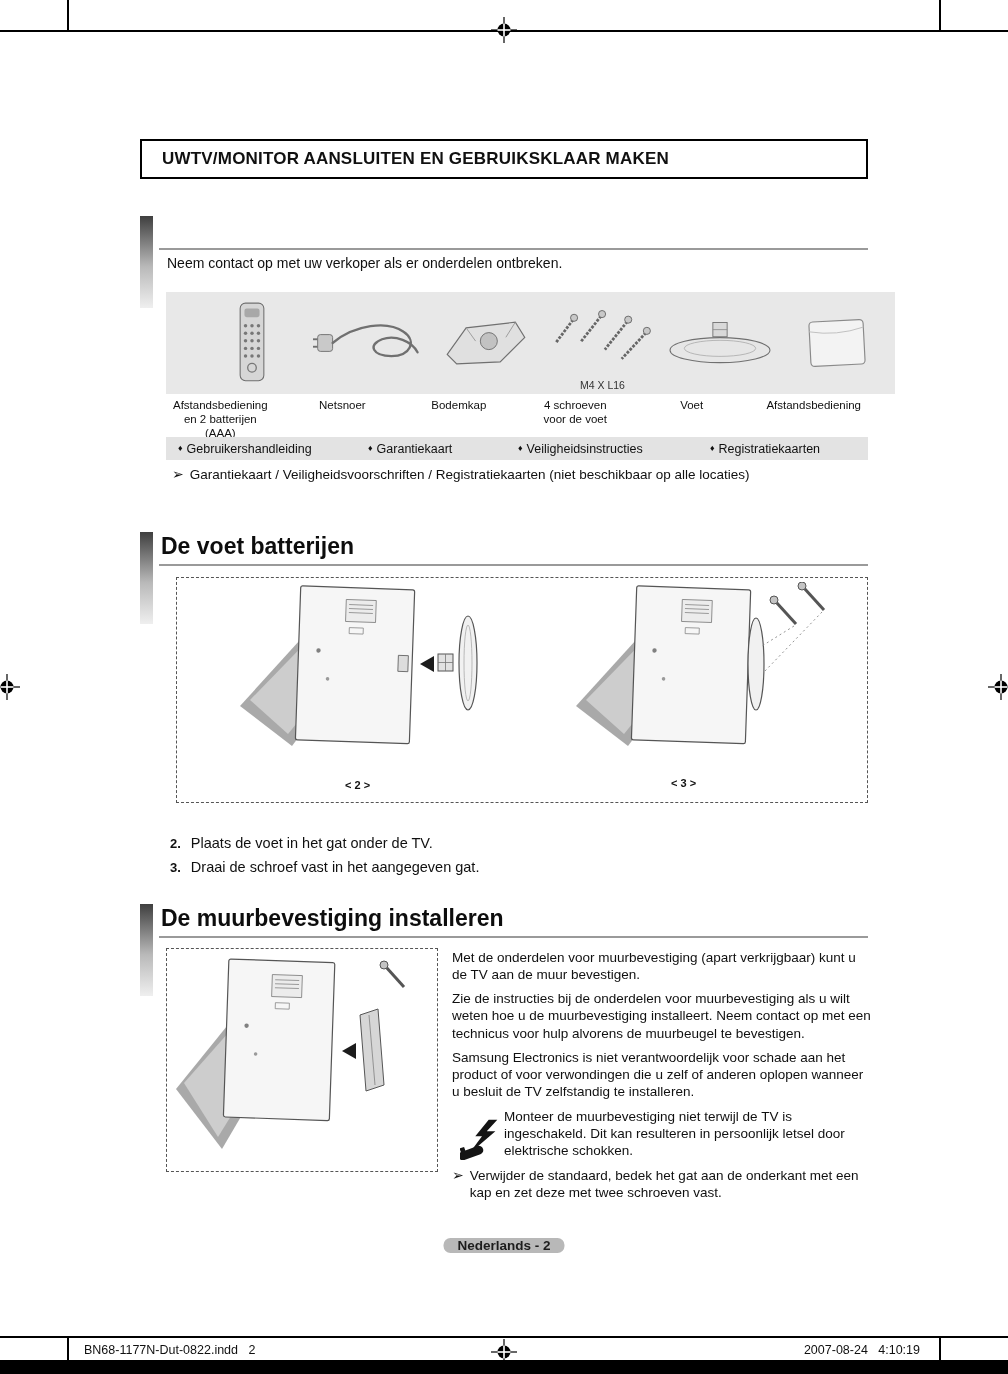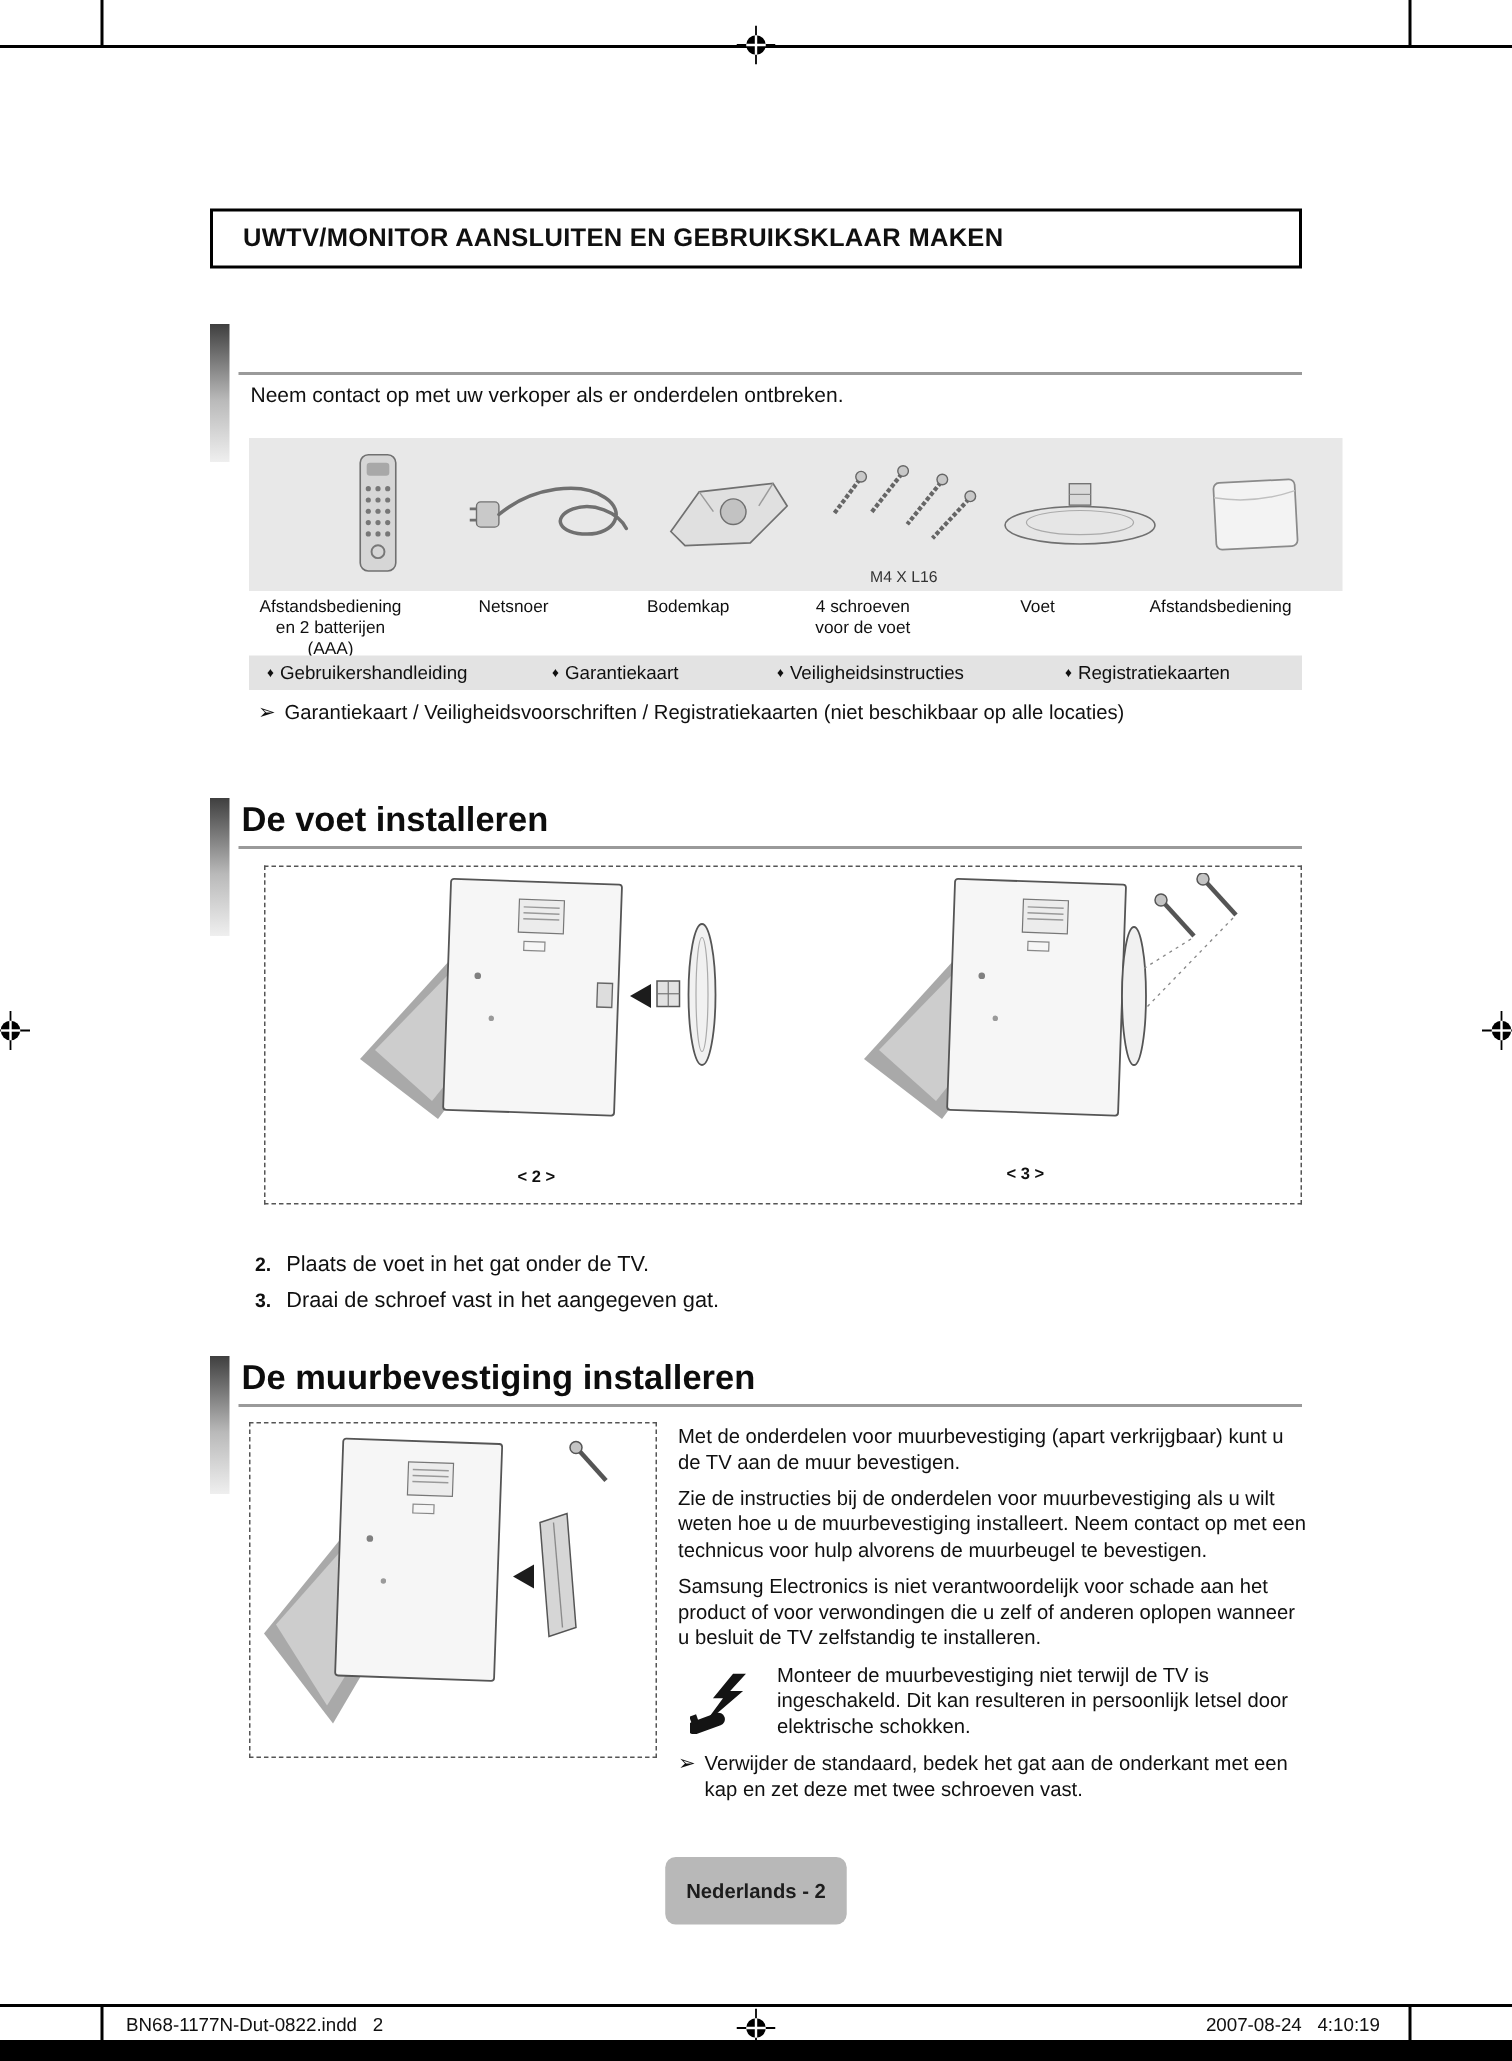--- a/index.html
+++ b/index.html
@@ -60,28 +60,28 @@
   .step{position:absolute;left:170px;font-size:14.5px;}
   #step0{top:810px;} #step1{top:835px;} #step2{top:859px;}
   .step-num{font-weight:bold;font-size:13px;margin-right:10px;}
 
   
   .wall-box{position:absolute;left:166px;top:948px;width:272px;height:224px;border:1px dashed #555;
             box-sizing:border-box;background:#fff;}
   .wall-svg{position:absolute;left:7px;top:8px;}
   .wall-text{position:absolute;left:452px;top:949px;width:420px;font-size:13.5px;line-height:1.27;
              display:flex;flex-direction:column;gap:7px;}
-  .warn{display:flex;gap:14px;align-items:center;margin-top:1px;}
+  .warn{display:flex;align-items:flex-end;margin-top:1px;}
   .warn svg{flex:0 0 auto;margin-left:8px;margin-top:2px;}
   .warn-text{width:348px;}
   .note2{display:flex;}
 
   
   .badge{position:absolute;left:50%;top:1238px;transform:translateX(-50%);background:#b8b8b8;
-         border-radius:7px;padding:15px 14px;font-size:13.5px;font-weight:bold;color:#1d1d1d;}
+         border-radius:7px;padding:0 14px;font-size:13.5px;font-weight:bold;color:#1d1d1d;}
 </style>
 </head>
 <body>
 
 <div class="page">
 
   <div class="rule-top"></div>
   <div class="tick tick-tl"></div>
   <div class="tick tick-tr"></div>
   <svg class="regmark reg-top" viewBox="0 0 26 26">
@@ -203,21 +203,21 @@
     <span class="pitem" id="pi1"><span class="diamond">♦</span><span>Garantiekaart</span></span>
     <span class="pitem" id="pi2"><span class="diamond">♦</span><span>Veiligheidsinstructies</span></span>
     <span class="pitem" id="pi3"><span class="diamond">♦</span><span>Registratiekaarten</span></span>
   </div>
 
   <div class="note1">
     <span class="arrow-g">➢</span><span>Garantiekaart / Veiligheidsvoorschriften / Registratiekaarten (niet beschikbaar op alle locaties)</span>
   </div>
 
   <div class="sbar" id="sbar2"></div>
-  <div class="stitle" id="st2">De voet installeren</div>
+  <div class="stitle" id="st2">De voet batterijen</div>
   <div class="srule" id="sr2"></div>
 
   <div class="stand-box">
     <svg class="stand-svg" width="676" height="196" viewBox="0 0 676 196">
 
       <g>
         <polygon points="56,124 136,36 190,54 108,164" fill="#a9a9a9"></polygon>
         <polygon points="66,118 136,46 180,58 104,152" fill="#cdcdcd"></polygon>
         <g transform="rotate(2 176 84)">
           <rect x="114" y="6" width="114" height="154" rx="2" fill="#f6f6f6" stroke="#555" stroke-width="1.2"></rect>

